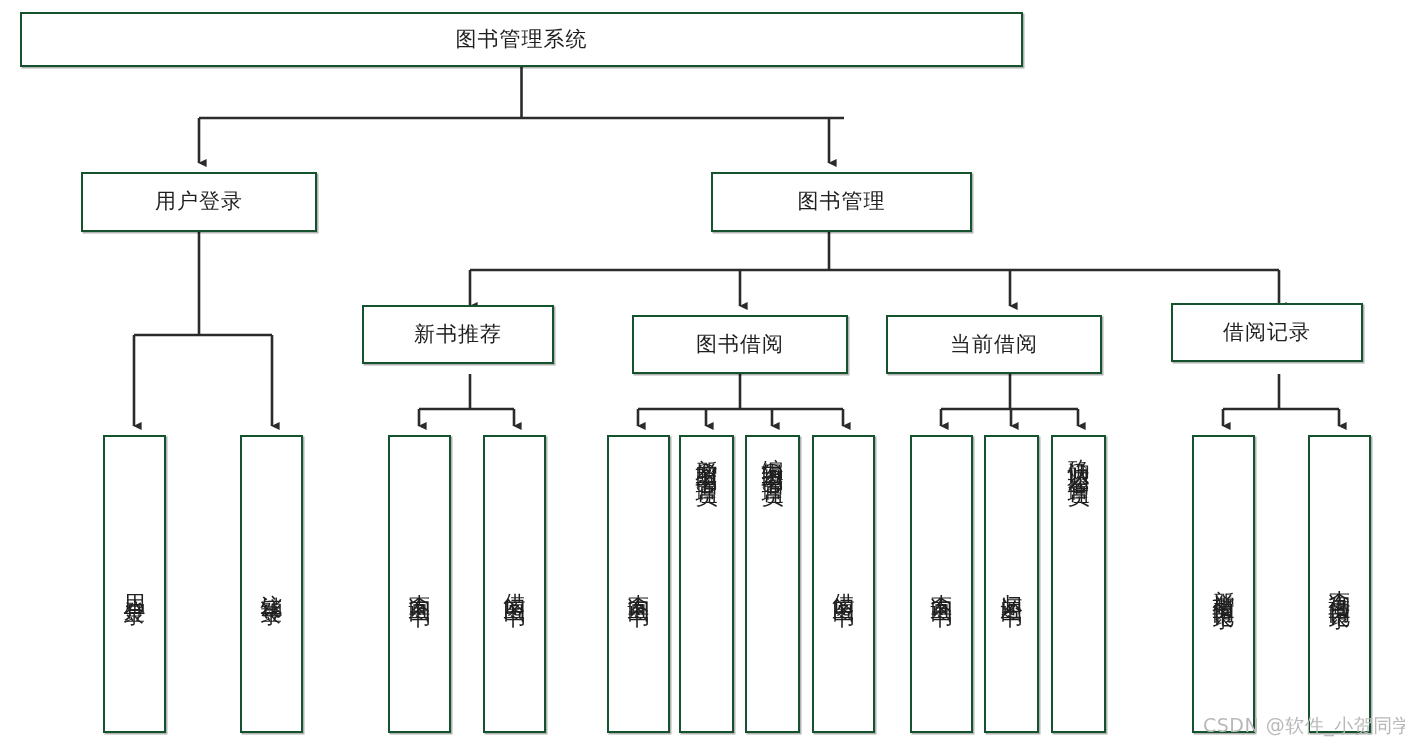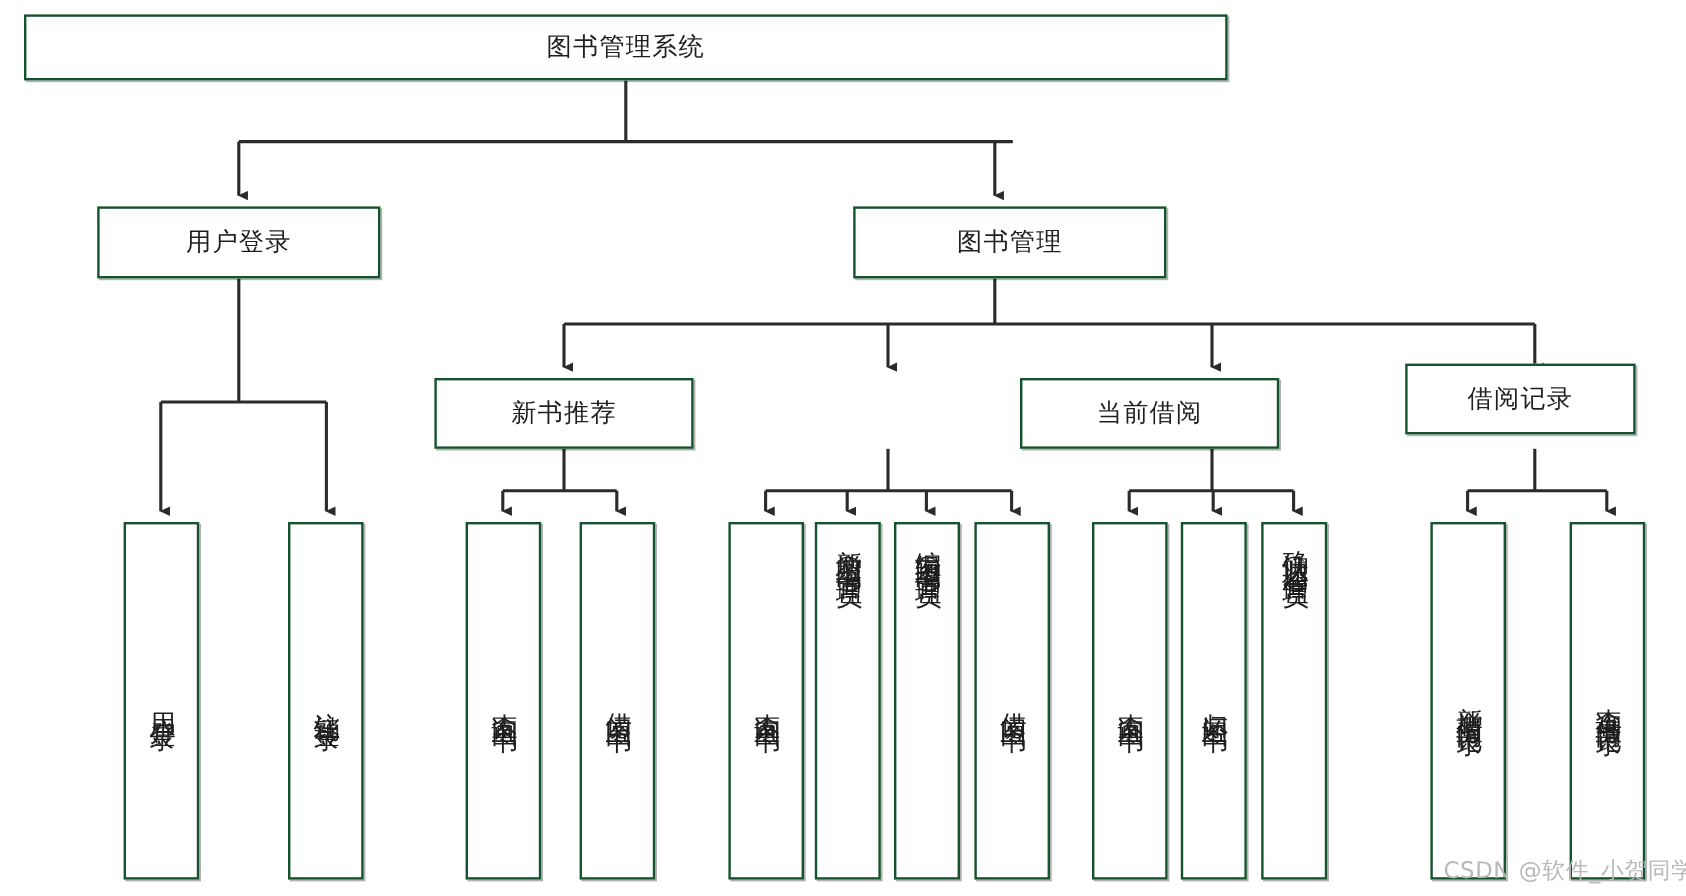--- a/index.html
+++ b/index.html
@@ -126,24 +126,27 @@
     <span class="label">图书管理系统</span>
   </div>
 
   <div class="node" id="node-l2-0" style="left: 81px; top: 172px; width: 236px; height: 60px;">
     <span class="label">用户登录</span>
   </div>
   <div class="node" id="node-l2-1" style="left: 711px; top: 172px; width: 261px; height: 60px;">
     <span class="label">图书管理</span>
   </div>
 
-  <div class="node" id="node-l3-0" style="left: 362px; top: 315px; width: 216px; height: 59px;">
+  <div class="node" id="node-l3-0" style="left: 362px; top: 305px; width: 192px; height: 59px;">
     <span class="label">新书推荐</span>
   </div>
-  <div class="node" id="node-l3-2" style="left: 850px; top: 315px; width: 216px; height: 59px;">
+  <div class="node" id="node-l3-1" style="left: 632px; top: 315px; width: 216px; height: 59px;">
+    <span class="label">图书借阅</span>
+  </div>
+  <div class="node" id="node-l3-2" style="left: 886px; top: 315px; width: 216px; height: 59px;">
     <span class="label">当前借阅</span>
   </div>
   <div class="node" id="node-l3-3" style="left: 1171px; top: 303px; width: 192px; height: 59px;">
     <span class="label">借阅记录</span>
   </div>
 
   <div class="node vertical centered" id="node-leaf-0" style="left: 103px; top: 435px; width: 63px; height: 298px;">
     <span class="label">用户登录</span>
   </div>
   <div class="node vertical centered" id="node-leaf-1" style="left: 240px; top: 435px; width: 63px; height: 298px;">

